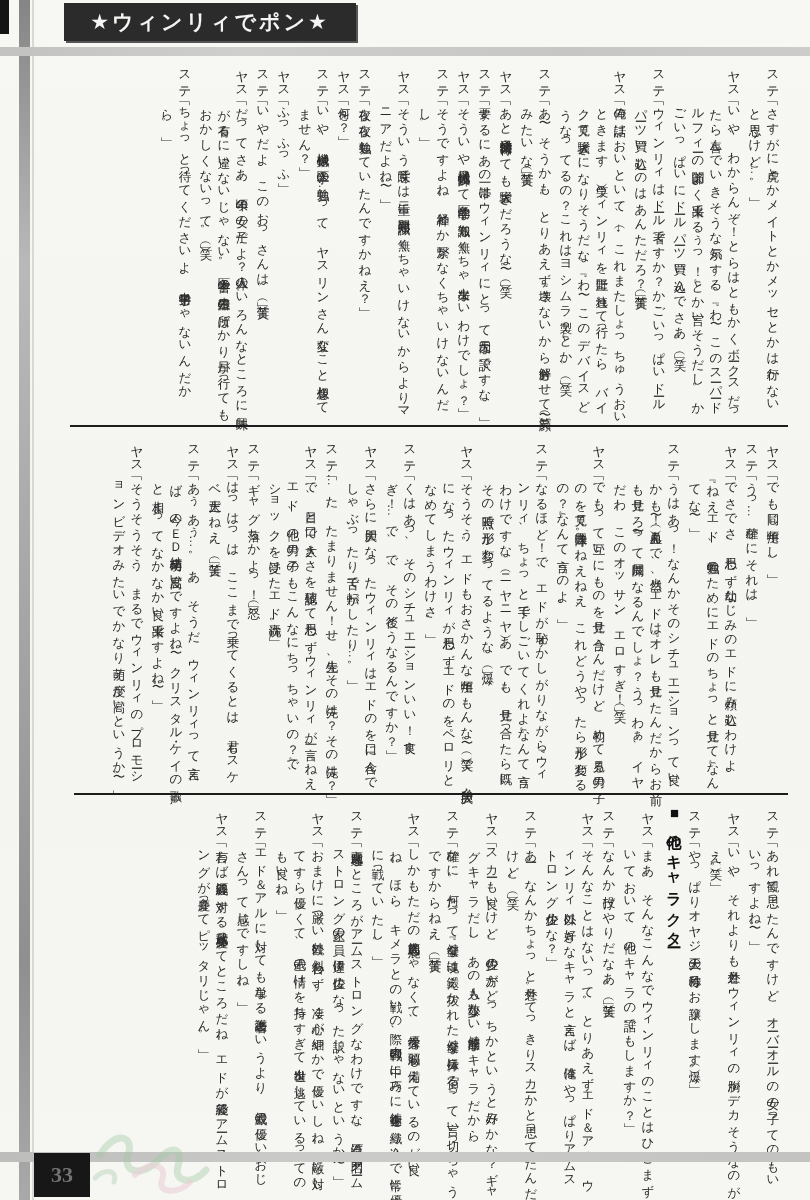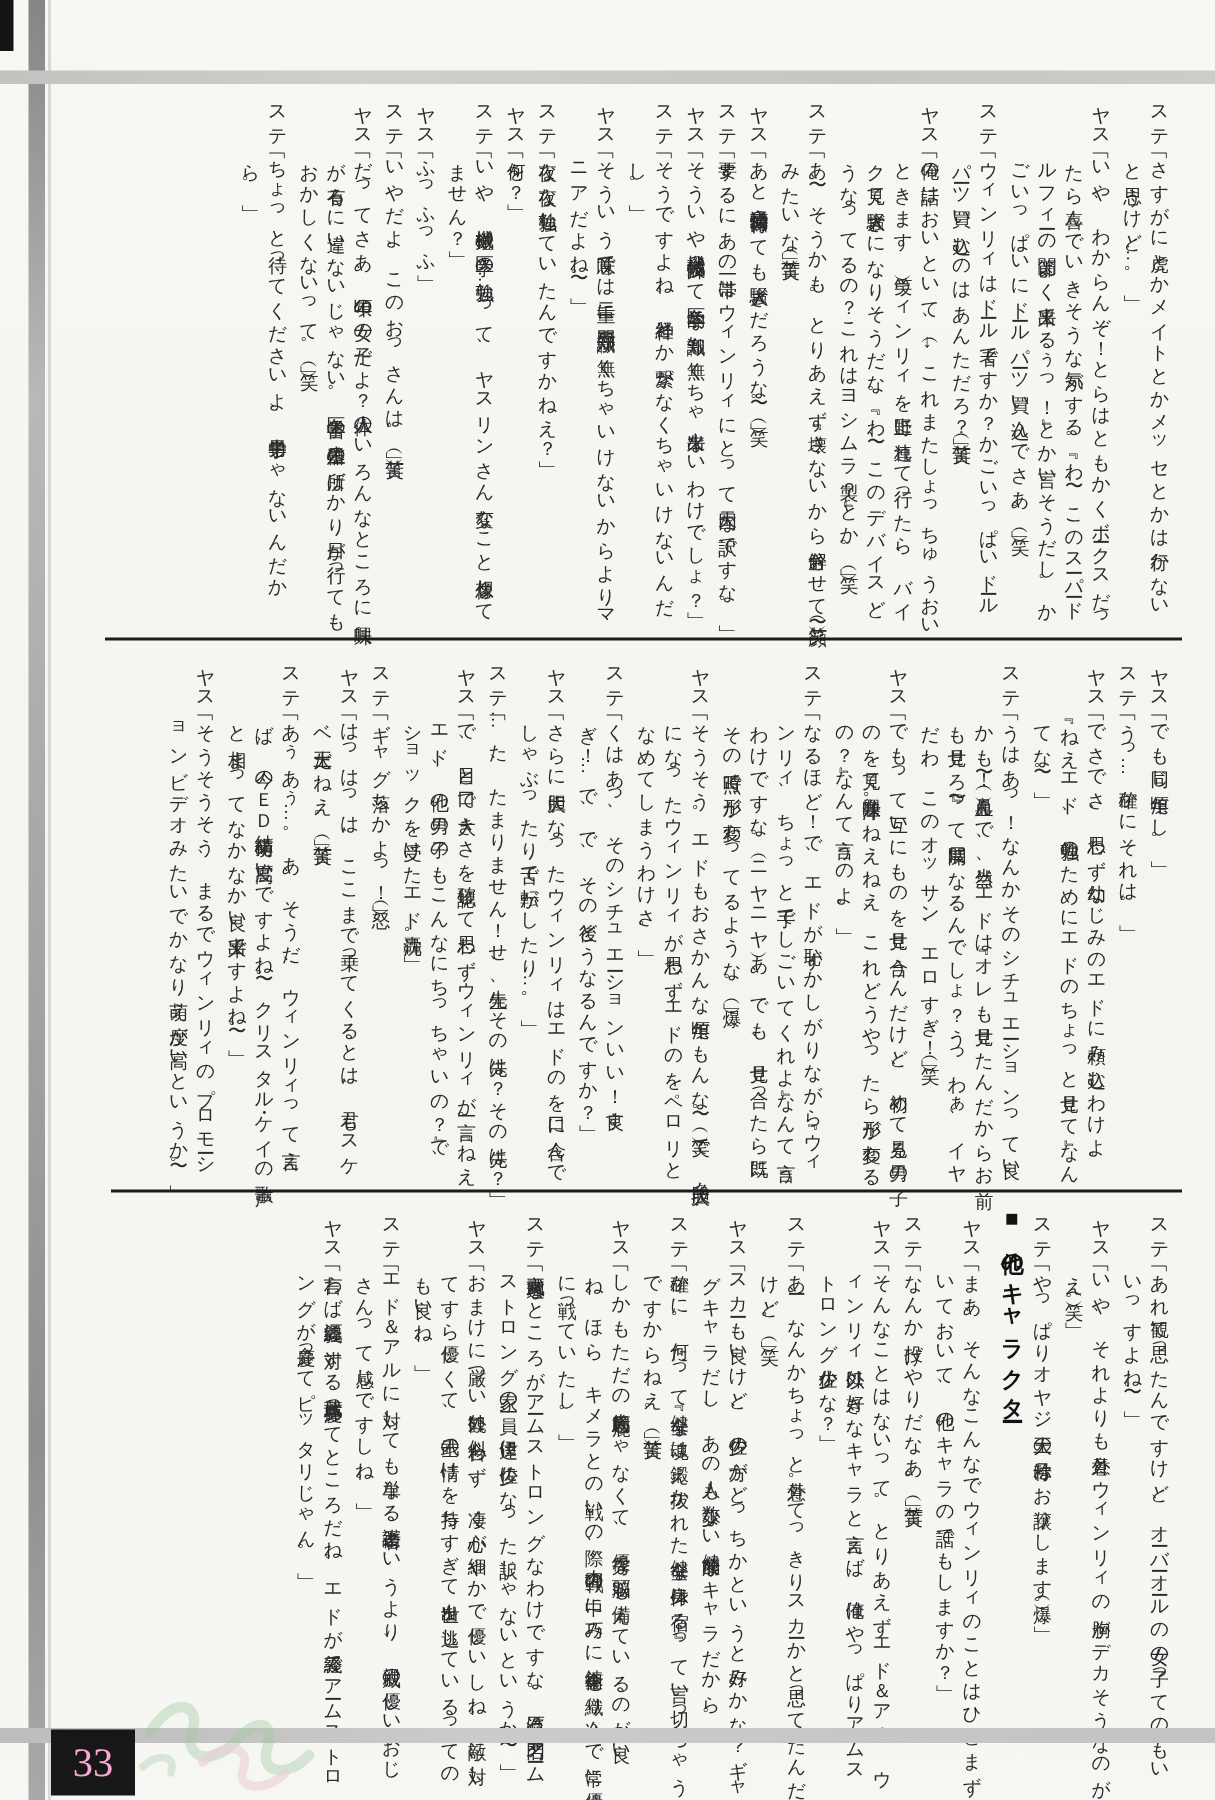--- a/index.html
+++ b/index.html
@@ -35,33 +35,36 @@
   }
   .sec1{top:62px;height:358px;left:62px;}
   .sec2{top:437px;height:350px;left:62px;}
   .sec3{top:804px;height:392px;left:62px;}
   .entry{padding-inline-start:3em;text-indent:-3em;margin-block-end:3px;}
   .speaker{margin-inline-end:0.4em;}
   .heading{font-weight:bold;font-size:15px;letter-spacing:2px;margin-block-start:2px;margin-block-end:8px;color:#111;}
   
   .pagenum{position:absolute;left:34px;top:1153px;width:56px;height:44px;background:#171717;
     display:flex;align-items:center;justify-content:center;}
-  .pagenum span{color:#f9a8d4;font-family:"Liberation Serif","DejaVu Serif",serif;font-size:27px;font-weight:normal;}
+  .pagenum span{color:#737373;font-family:"Liberation Serif","DejaVu Serif",serif;font-size:22px;font-weight:bold;}
   
   .doodle{position:absolute;left:80px;top:1100px;opacity:0.55;}
 </style>
 </head>
 <body>
 
 <div class="page">
   <div class="corner-mark"></div>
   <div class="edge-strip"></div>
   <div class="edge-line"></div>
   <div class="gray-band-top"></div>
 
+  <div class="banner">
+    <span>★ウィンリィでポン★</span>
+  </div>
 
   <div class="vsec sec1">
       <div class="entry"><span class="speaker">ステ</span><span>「さすがに虎とかメイトとかメッセとかは行かないと思うけど…。」</span></div>
       <div class="entry"><span class="speaker">ヤス</span><span>「いや、わからんぞ！とらはともかくボークスだったら喜んでいきそうな気がする。『わ〜、このスーパードルフィーの関節よく出来てるぅっ！』とか言いそうだし。かごいっぱいにドールパーツ買い込んでさあ。」（笑）</span></div>
       <div class="entry"><span class="speaker">ステ</span><span>「ウィンリィはドール者ですか？かごいっぱいドールパーツ買い込むのはあんただろ？」（苦笑）</span></div>
       <div class="entry"><span class="speaker">ヤス</span><span>「俺の話はおいといて、（→これまたしょっちゅうおいときます　笑）ウィンリィを上野に連れて行ったら、バイク見て大騒ぎになりそうだな。『わ〜、このデバイスどうなってるの？これはヨシムラ製？』とか。」（笑）</span></div>
       <div class="entry"><span class="speaker">ステ</span><span>「あ〜、そうかも。とりあえず『壊さないから分解させて〜（笑顔）』みたいな」（苦笑）</span></div>
       <div class="entry"><span class="speaker">ヤス</span><span>「あと交通博物館行っても大騒ぎだろうな〜。」（笑）</span></div>
       <div class="entry"><span class="speaker">ステ</span><span>「要するにあの一帯はウィンリィにとって天国な訳ですな。」</span></div>
       <div class="entry"><span class="speaker">ヤス</span><span>「そういや機械鎧技師って医学的な知識も無くちゃ出来ないわけでしょ？」</span></div>

